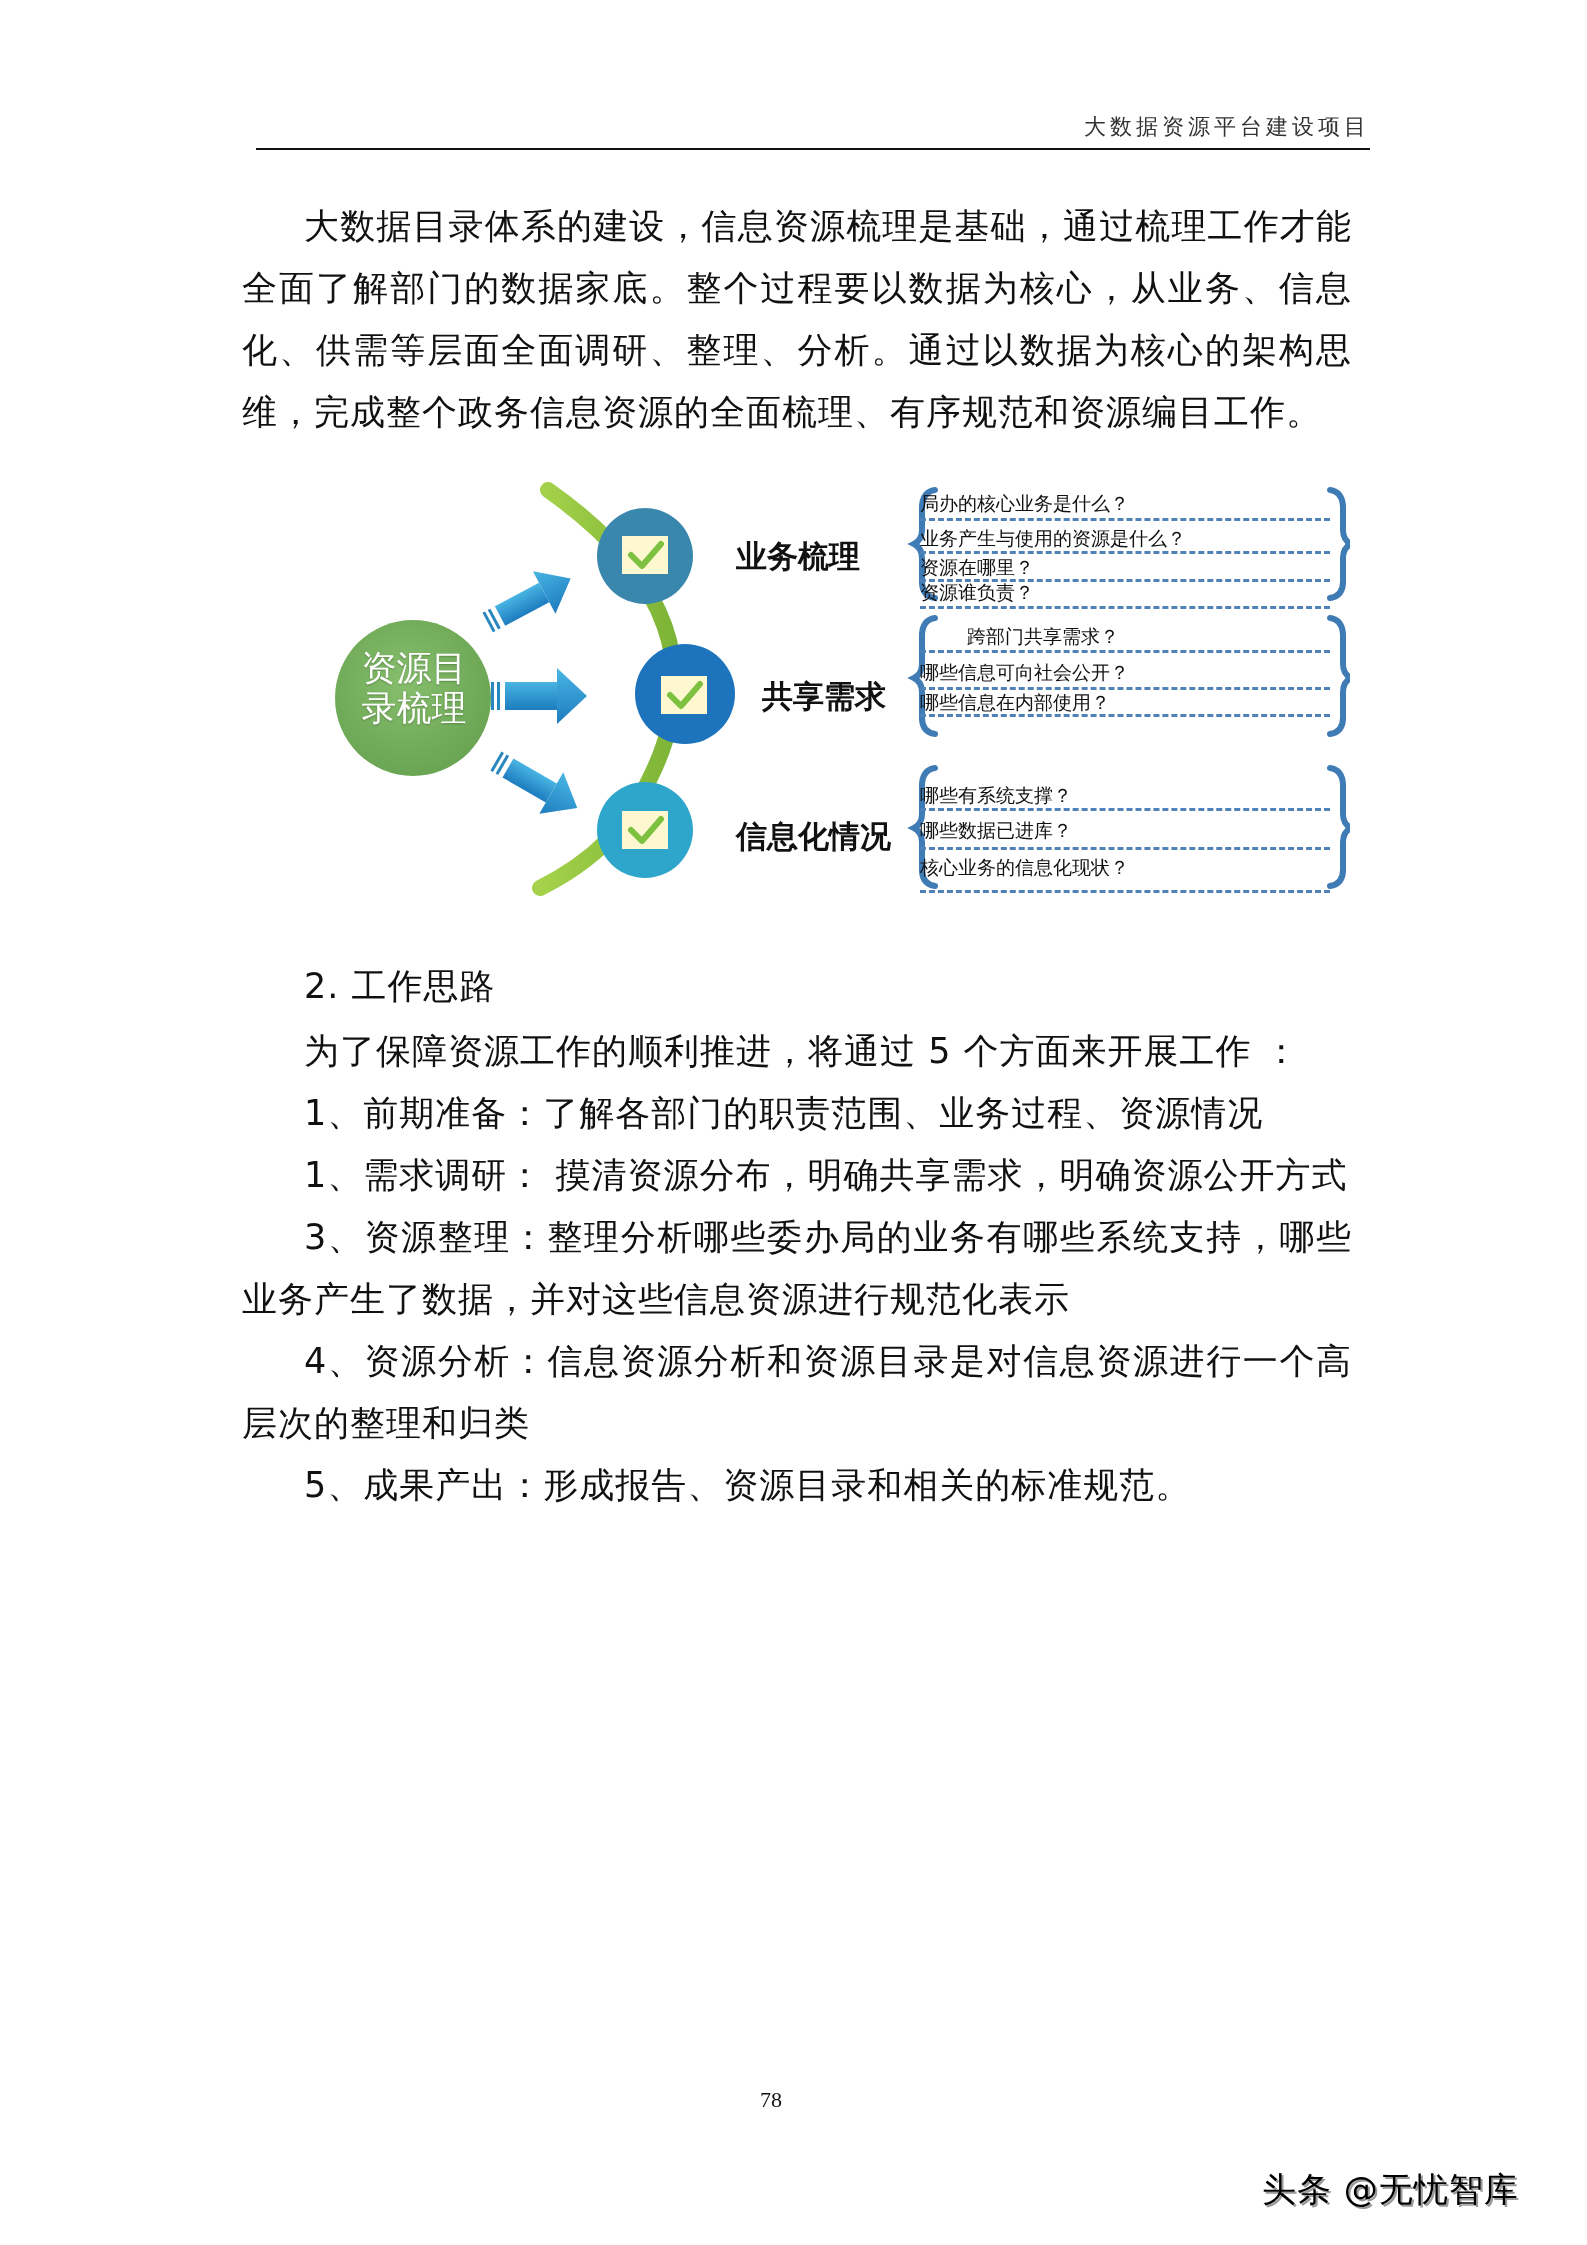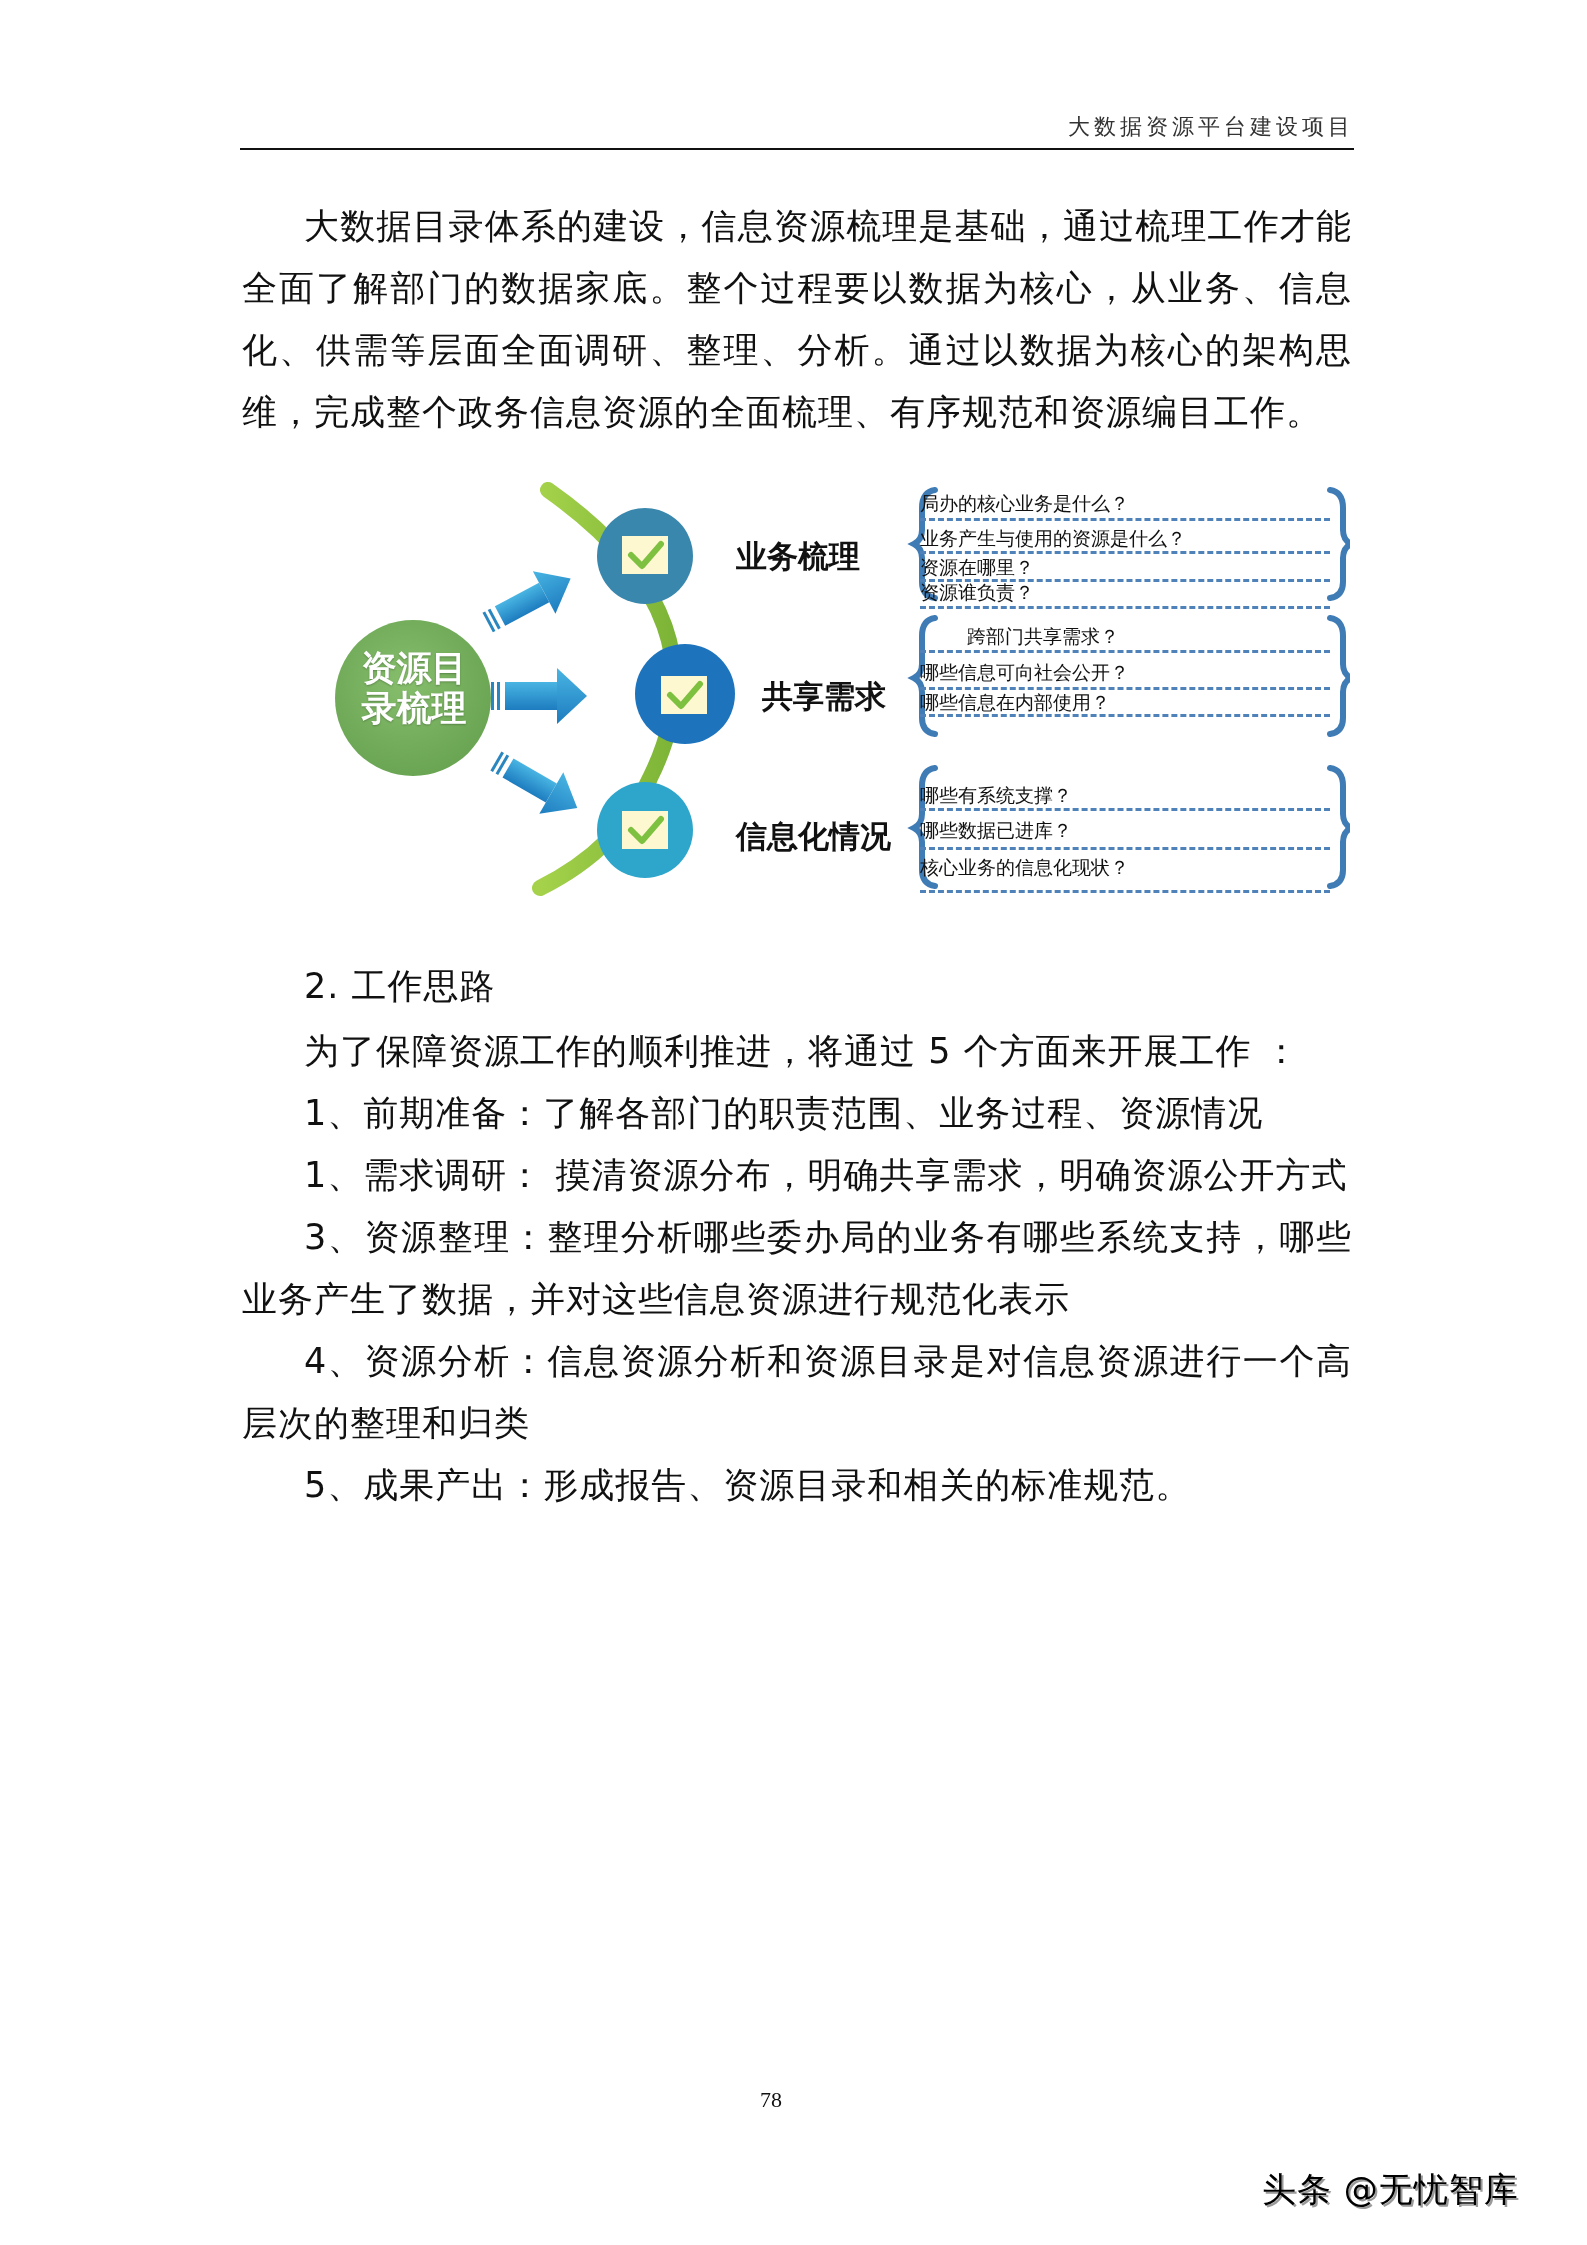--- a/index.html
+++ b/index.html
@@ -1,35 +1,35 @@
 <!DOCTYPE html>
 <html><head>
 <meta charset="utf-8">
 <style>
   html, body { margin: 0; padding: 0; background: #ffffff; }
   body { width: 1587px; height: 2245px; position: relative; overflow: hidden;
          font-family: "DejaVu Sans", "Liberation Sans", sans-serif; color: #111; }
 
-  .header { position: absolute; left: 240px; top: 110px; width: 1114px; height: 40px; }
+  .header { position: absolute; left: 256px; top: 110px; width: 1114px; height: 40px; }
   .header-title { position: absolute; right: 0; top: 2px; font-size: 22px; letter-spacing: 4px; color: #333;
                   font-family: "DejaVu Sans", sans-serif; }
   .header-rule { position: absolute; left: 0; right: 0; top: 38px; height: 2px; background: #111; }
 
   .body-text { position: absolute; left: 242px; width: 1110px; font-size: 35px; line-height: 62px;
                font-family: "DejaVu Sans", sans-serif; letter-spacing: 1px; }
   .para { margin: 0; text-align: justify; text-align-last: left; }
   .indent { text-indent: 62px; }
 
   .intro { top: 195px; }
 
   
   .diagram { position: absolute; left: 300px; top: 478px; width: 1050px; height: 440px; }
   .diagram svg.art { position: absolute; left: 0; top: 0; }
   .center-label { position: absolute; left: 36px; top: 170px; width: 156px; text-align: center;
-                  color: #fff; font-weight: bold; font-size: 35px; line-height: 40px;
+                  color: #fff; font-weight: normal; font-size: 35px; line-height: 40px;
                   font-family: "DejaVu Sans", sans-serif; text-shadow: 0 1px 2px rgba(0,0,0,0.25); }
   .node-label { position: absolute; font-weight: bold; font-size: 31px; color: #111;
                 font-family: "DejaVu Sans", sans-serif; }
   .q-group { position: absolute; left: 620px; width: 410px; }
   .q-item { position: relative; font-size: 19px; color: #111;
             font-family: Liberation Sans, sans-serif; border-bottom: 3px dashed #4e82b8; }
 
   .section-title { top: 955px; }
   .points { top: 1020px; }
 

